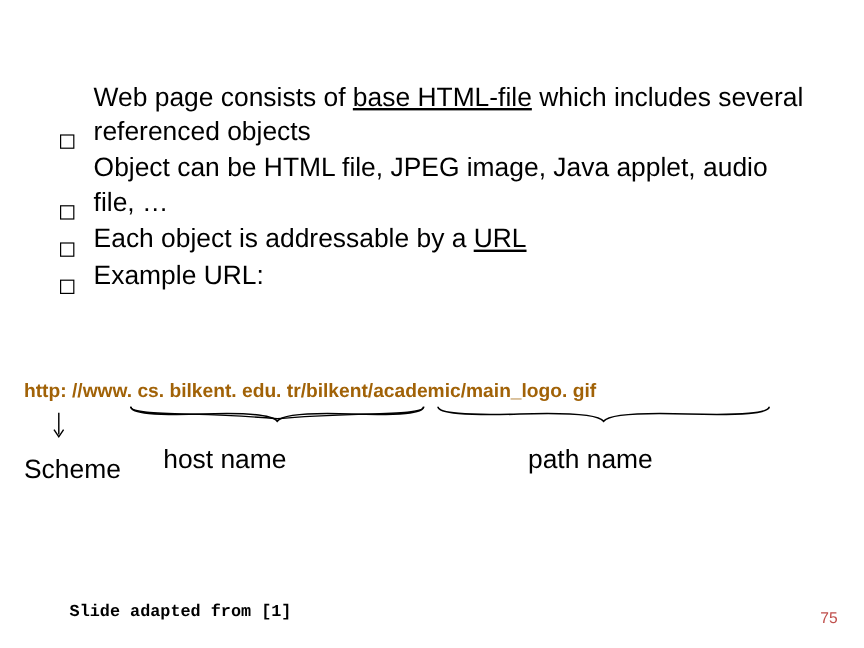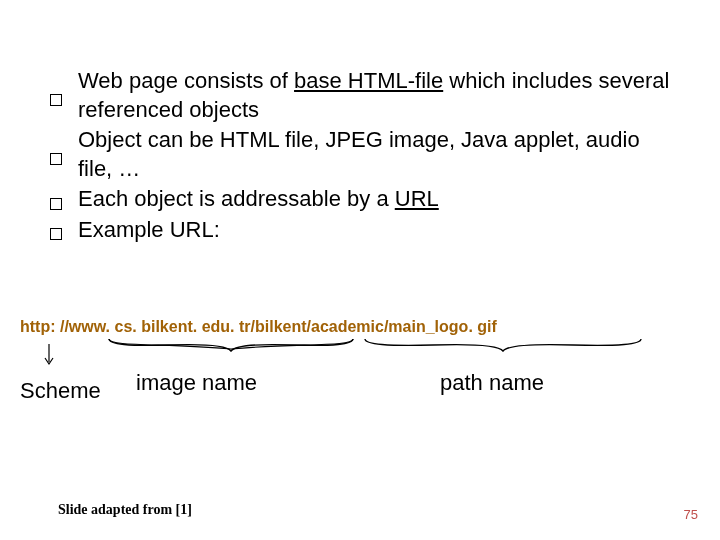--- a/index.html
+++ b/index.html
@@ -12,21 +12,21 @@
     overflow: hidden;
   }
   .content {
     position: absolute;
     top: 67px;
     left: 50px;
     width: 620px;
   }
   .bullet-row {
     display: flex;
-    align-items: center;
+    align-items: flex-end;
     margin-bottom: 2px;
   }
   .bullet-marker {
     width: 12px;
     height: 12px;
     border: 1.5px solid #000;
     background: #fff;
     margin-right: 16px;
     margin-top: 8px;
     flex-shrink: 0;
@@ -82,21 +82,21 @@
     position: absolute;
     top: 370px;
     left: 440px;
     font-size: 22px;
     color: #000;
   }
   .footer-note {
     position: absolute;
     left: 58px;
     bottom: 22px;
-    font-family: Liberation Serif, serif;
+    font-family: Liberation Mono, monospace;
     font-size: 14px;
     font-weight: bold;
     color: #000;
   }
   .page-number {
     position: absolute;
     right: 22px;
     bottom: 18px;
     font-family: Arial, Helvetica, sans-serif;
     font-size: 13px;
@@ -143,17 +143,17 @@
 <svg class="brace1" width="248" height="22">
   <path d="M2,2 C2,10 60,6 124,12 C60,6 2,10 2,2 M124,12 C188,6 246,10 246,2 C246,10 188,6 124,12" fill="none" stroke="#000" stroke-width="1.2"></path>
   <path d="M2,2 Q2,10 62,8 Q118,6 124,14 Q130,6 186,8 Q246,10 246,2" fill="none" stroke="#000" stroke-width="1.4"></path>
 </svg>
 
 <svg class="brace2" width="280" height="22">
   <path d="M2,2 Q2,10 70,8 Q134,6 140,14 Q146,6 210,8 Q278,10 278,2" fill="none" stroke="#000" stroke-width="1.4"></path>
 </svg>
 
 <div class="scheme-label">Scheme</div>
-<div class="host-label">image name</div>
+<div class="host-label">host name</div>
 <div class="path-label">path name</div>
 
 <div class="footer-note">Slide adapted from [1]</div>
 <div class="page-number">75</div>
 
 </body></html>

